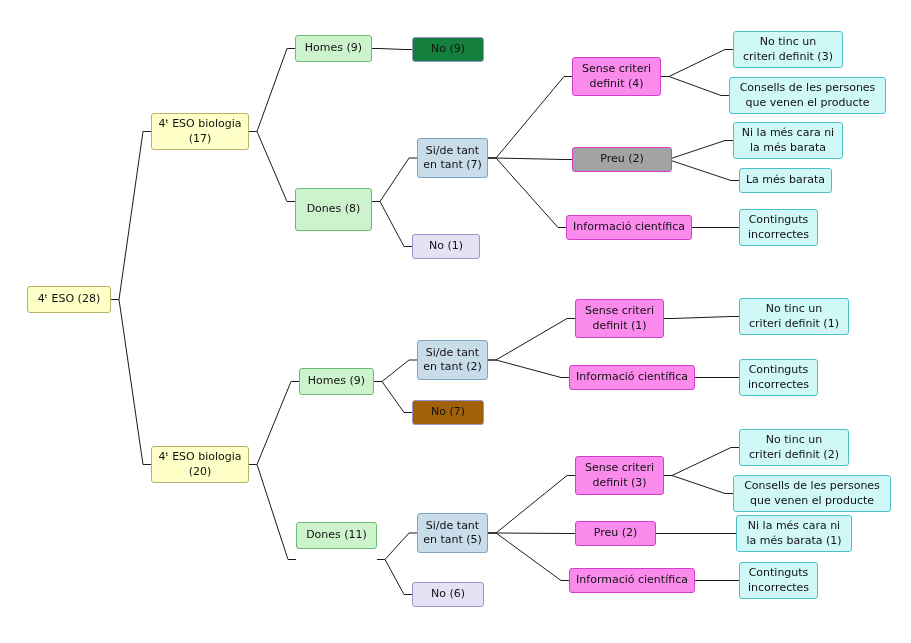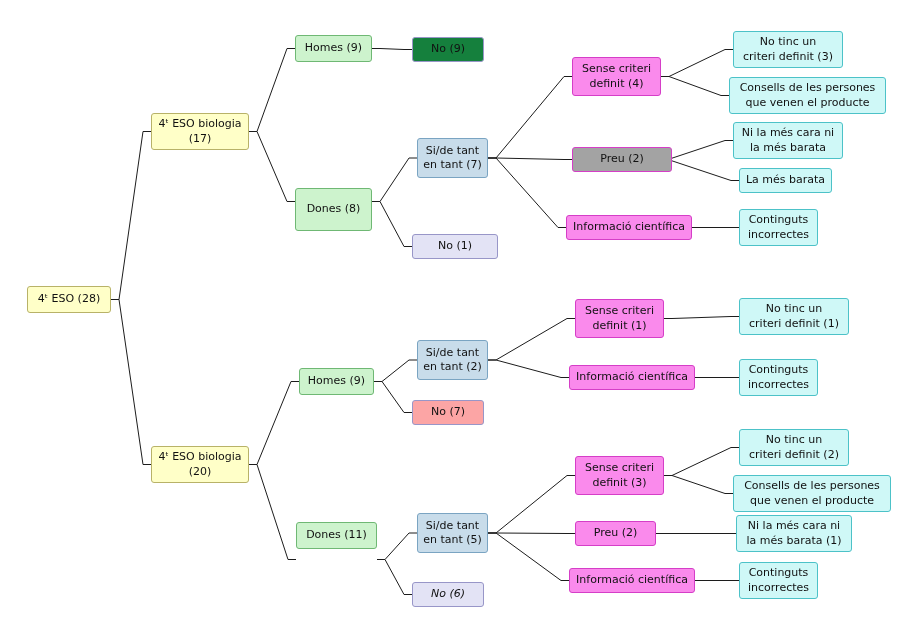--- a/index.html
+++ b/index.html
@@ -80,27 +80,27 @@
 (20)</div>
 
   <div class="node" style="left: 295px; top: 35px; width: 77px; height: 27px; background: rgb(205, 243, 205); border-color: rgb(111, 184, 116);">Homes (9)</div>
   <div class="node" style="left: 295px; top: 188px; width: 77px; height: 43px; background: rgb(205, 243, 205); border-color: rgb(111, 184, 116);">Dones (8)</div>
   <div class="node" style="left: 299px; top: 368px; width: 75px; height: 27px; background: rgb(205, 243, 205); border-color: rgb(111, 184, 116);">Homes (9)</div>
   <div class="node" style="left: 296px; top: 522px; width: 81px; height: 27px; background: rgb(205, 243, 205); border-color: rgb(111, 184, 116);">Dones (11)</div>
 
   <div class="node" style="left: 412px; top: 37px; width: 72px; height: 25px; background: #15803d; border-color: rgb(152, 150, 200);">No (9)</div>
   <div class="node" style="left: 417px; top: 138px; width: 71px; height: 40px; background: rgb(200, 220, 234); border-color: rgb(122, 164, 194);">Si/de tant
 en tant (7)</div>
-  <div class="node" style="left: 412px; top: 234px; width: 86px; height: 25px; background: rgb(227, 227, 245); border-color: rgb(152, 150, 200);">No (1)</div>
+  <div class="node" style="left: 412px; top: 234px; width: 68px; height: 25px; background: rgb(227, 227, 245); border-color: rgb(152, 150, 200);">No (1)</div>
   <div class="node" style="left: 417px; top: 340px; width: 71px; height: 40px; background: rgb(200, 220, 234); border-color: rgb(122, 164, 194);">Si/de tant
 en tant (2)</div>
-  <div class="node" style="left: 412px; top: 400px; width: 72px; height: 25px; background: #fca5a5; border-color: rgb(152, 150, 200);">No (7)</div>
+  <div class="node" style="left: 412px; top: 400px; width: 72px; height: 25px; background: #a16207; border-color: rgb(152, 150, 200);">No (7)</div>
   <div class="node" style="left: 417px; top: 513px; width: 71px; height: 40px; background: rgb(200, 220, 234); border-color: rgb(122, 164, 194);">Si/de tant
 en tant (5)</div>
-  <div class="node" style="left: 412px; top: 582px; width: 72px; height: 25px; background: rgb(227, 227, 245); border-color: rgb(152, 150, 200); font-style: italic;">No (6)</div>
+  <div class="node" style="left: 412px; top: 582px; width: 72px; height: 25px; background: rgb(227, 227, 245); border-color: rgb(152, 150, 200);">No (6)</div>
 
   <div class="node" style="left: 572px; top: 57px; width: 89px; height: 39px; background: rgb(250, 138, 236); border-color: rgb(213, 62, 199);">Sense criteri
 definit (4)</div>
   <div class="node" style="left: 572px; top: 147px; width: 100px; height: 25px; background: #a3a3a3; border-color: rgb(213, 62, 199);">Preu (2)</div>
   <div class="node" style="left: 566px; top: 215px; width: 126px; height: 25px; background: rgb(250, 138, 236); border-color: rgb(213, 62, 199);">Informació científica</div>
   <div class="node" style="left: 575px; top: 299px; width: 89px; height: 39px; background: rgb(250, 138, 236); border-color: rgb(213, 62, 199);">Sense criteri
 definit (1)</div>
   <div class="node" style="left: 569px; top: 365px; width: 126px; height: 25px; background: rgb(250, 138, 236); border-color: rgb(213, 62, 199);">Informació científica</div>
   <div class="node" style="left: 575px; top: 456px; width: 89px; height: 39px; background: rgb(250, 138, 236); border-color: rgb(213, 62, 199);">Sense criteri
 definit (3)</div>

